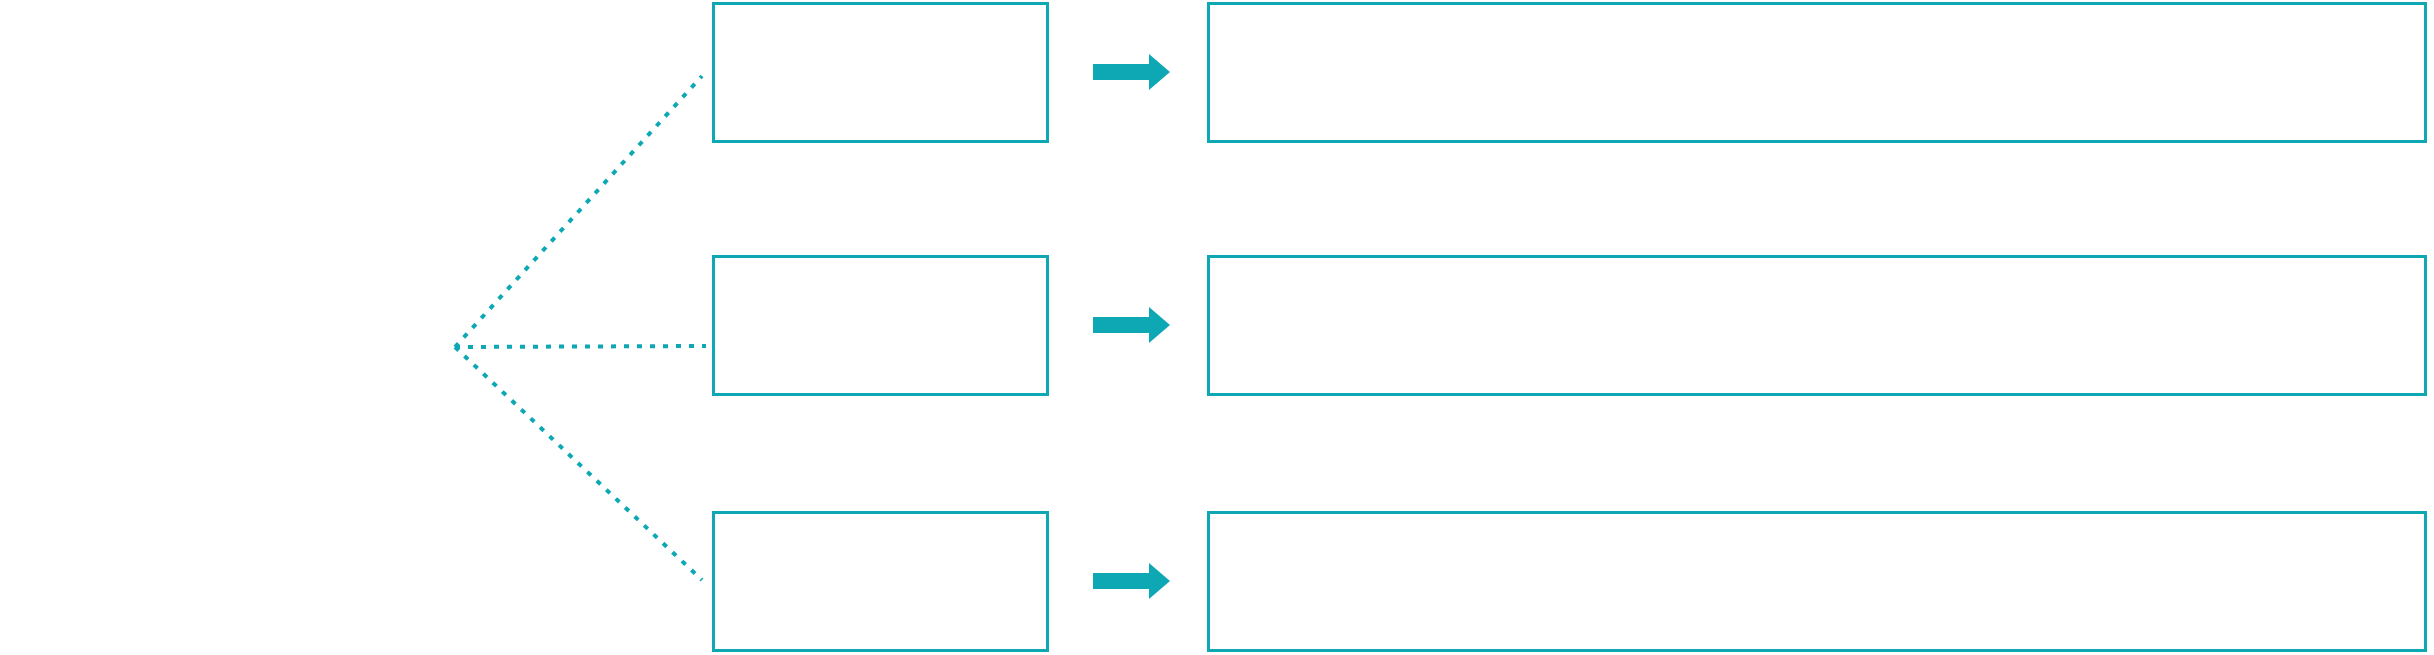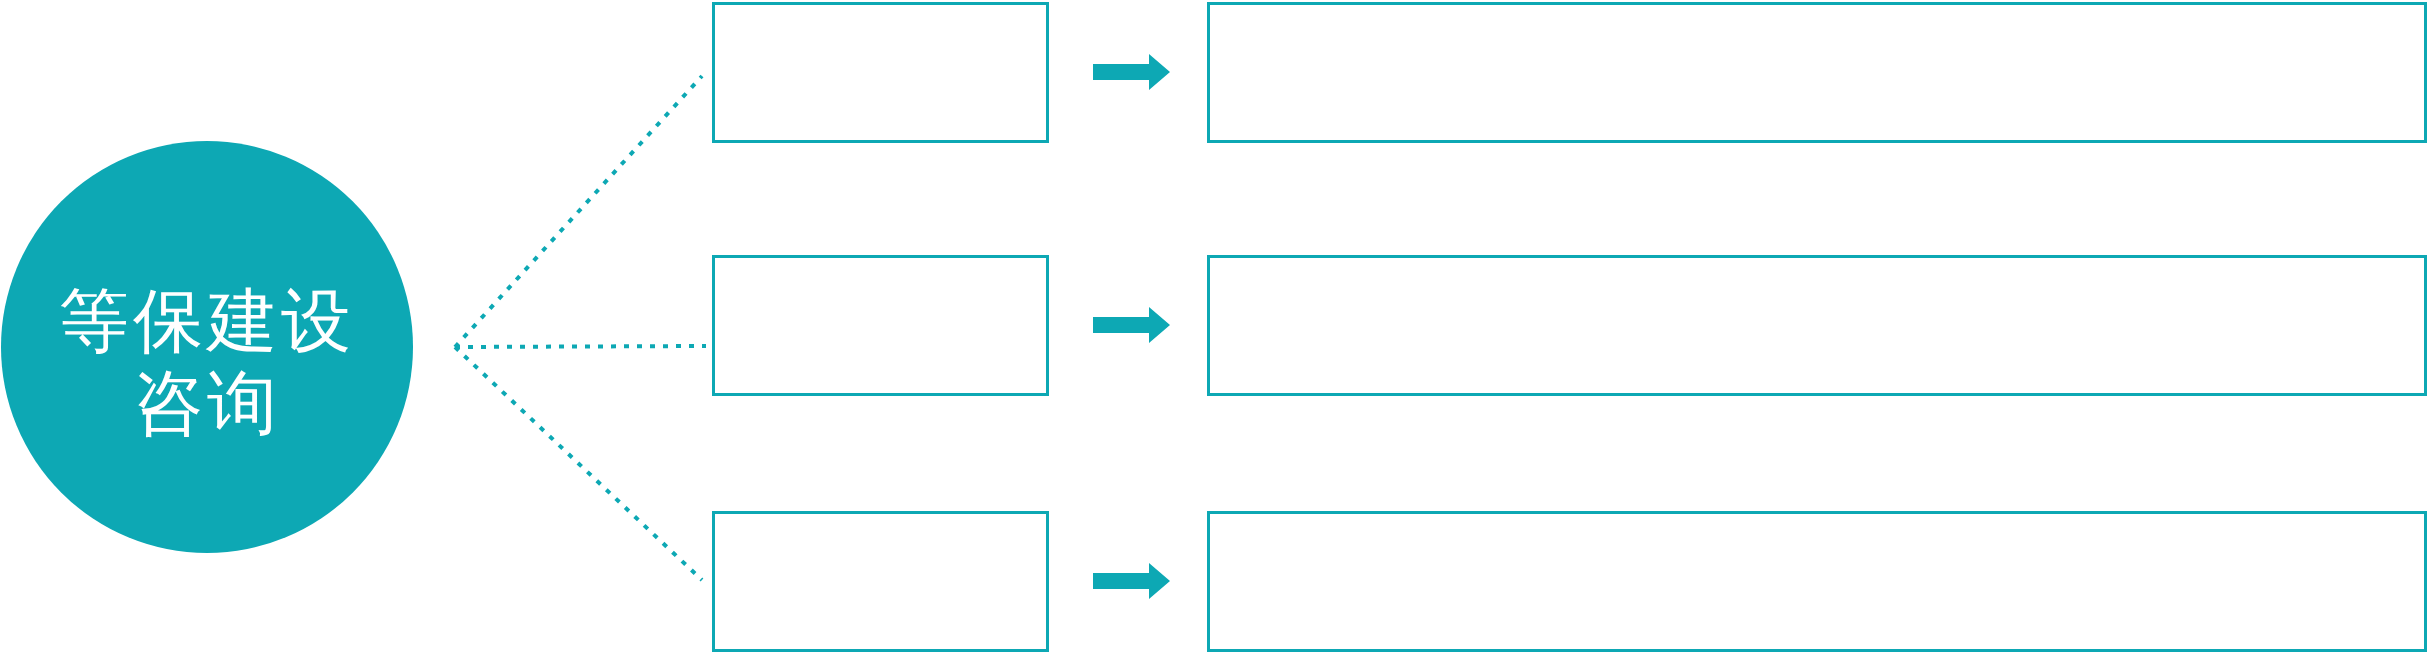--- a/index.html
+++ b/index.html
@@ -106,26 +106,20 @@
 <body>
 
 <div class="canvas">
 
   <svg class="connectors" viewBox="0 0 2434 655" xmlns="http://www.w3.org/2000/svg">
     <line x1="455" y1="347" x2="702" y2="76"></line>
     <line x1="455" y1="347" x2="706" y2="346"></line>
     <line x1="455" y1="347" x2="702" y2="580"></line>
   </svg>
 
-  <div class="topic-circle">
-    <div class="label">
-      <div>等保建设</div>
-      <div>咨询</div>
-    </div>
-  </div>
 
   <div class="row r1">
     <div class="category-box"></div>
     <div class="arrow-wrap">
       <svg width="77" height="36" viewBox="0 0 77 36" xmlns="http://www.w3.org/2000/svg">
         <polygon points="0,10 56,10 56,0 77,18 56,36 56,26 0,26"></polygon>
       </svg>
     </div>
     <div class="description-box"></div>
   </div>

